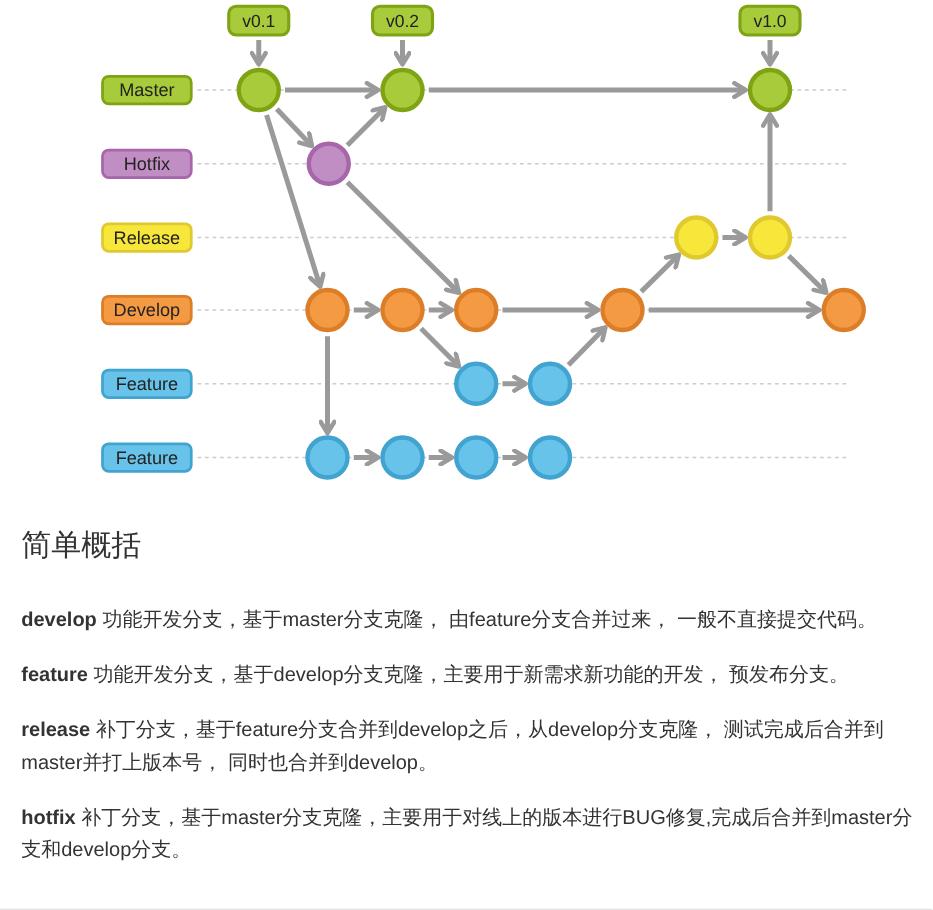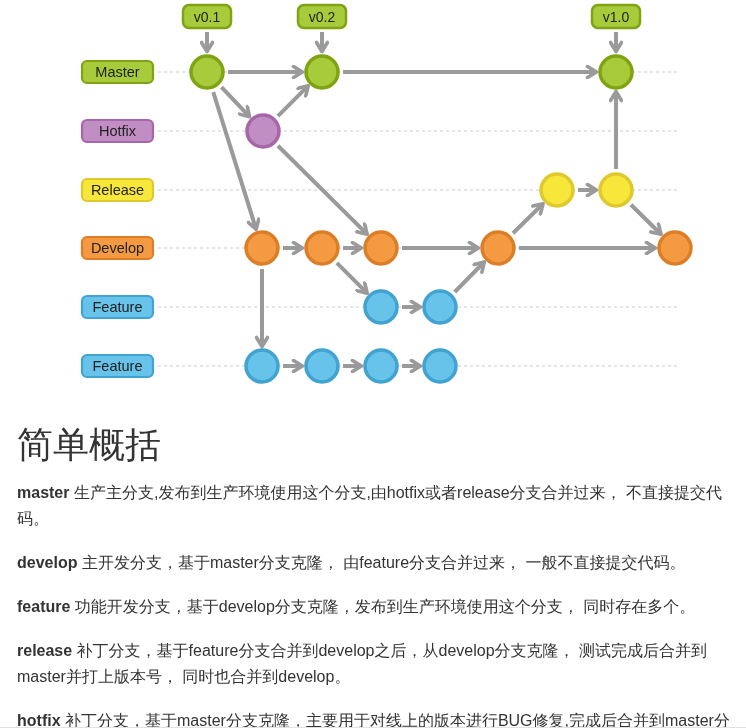--- a/index.html
+++ b/index.html
@@ -13,22 +13,22 @@
     height: 728px;
     box-sizing: border-box;
     border-bottom: 1px solid #e2e2e2;
     overflow: hidden;
     background: #ffffff;
   }
   svg.gitflow { display: block; }
   svg.gitflow text { font-family: "Liberation Sans", "DejaVu Sans", sans-serif; }
   .article { padding: 13px 4px 0 17px; }
   h2.summary {
-    margin: 0 0 14px 0;
-    font-size: 36px;
+    margin: 0 0 32px 0;
+    font-size: 24px;
     font-weight: 400;
     color: #333333;
     line-height: 1.2;
   }
   p.entry {
     margin: 0 0 18px 0;
     font-size: 16px;
     line-height: 26px;
     color: #333333;
   }
@@ -118,21 +118,20 @@
         <text x="322" y="21.5" text-anchor="middle" font-size="14" fill="#222222">v0.2</text>
         <line x1="616" y1="32" x2="616" y2="51" stroke="#9a9a9a" stroke-width="4" marker-end="url(#ah)"></line>
         <rect x="592" y="5" width="48" height="23" rx="6" ry="6" fill="#a7cb3a" stroke="#7fa312" stroke-width="2.5"></rect>
         <text x="616" y="21.5" text-anchor="middle" font-size="14" fill="#222222">v1.0</text>
       </g>
   </svg>
 
   <div class="article">
     <h2 class="summary">简单概括</h2>
     <div id="paragraphs">
-        <p class="entry"><strong>master</strong><span> 生产主分支,发布到生产环境使用这个分支,由hotfix或者release分支合并过来， 不直接提交代码。</span></p>
-        <p class="entry"><strong>develop</strong><span> 主开发分支，基于master分支克隆， 由feature分支合并过来， 一般不直接提交代码。</span></p>
-        <p class="entry"><strong>feature</strong><span> 功能开发分支，基于develop分支克隆，发布到生产环境使用这个分支， 同时存在多个。</span></p>
+        <p class="entry"><strong>develop</strong><span> 功能开发分支，基于master分支克隆， 由feature分支合并过来， 一般不直接提交代码。</span></p>
+        <p class="entry"><strong>feature</strong><span> 功能开发分支，基于develop分支克隆，主要用于新需求新功能的开发， 预发布分支。</span></p>
         <p class="entry"><strong>release</strong><span> 补丁分支，基于feature分支合并到develop之后，从develop分支克隆， 测试完成后合并到master并打上版本号， 同时也合并到develop。</span></p>
         <p class="entry"><strong>hotfix</strong><span> 补丁分支，基于master分支克隆，主要用于对线上的版本进行BUG修复,完成后合并到master分支和develop分支。</span></p>
       </div>
   </div>
 
 </div>
 
 </body></html>

